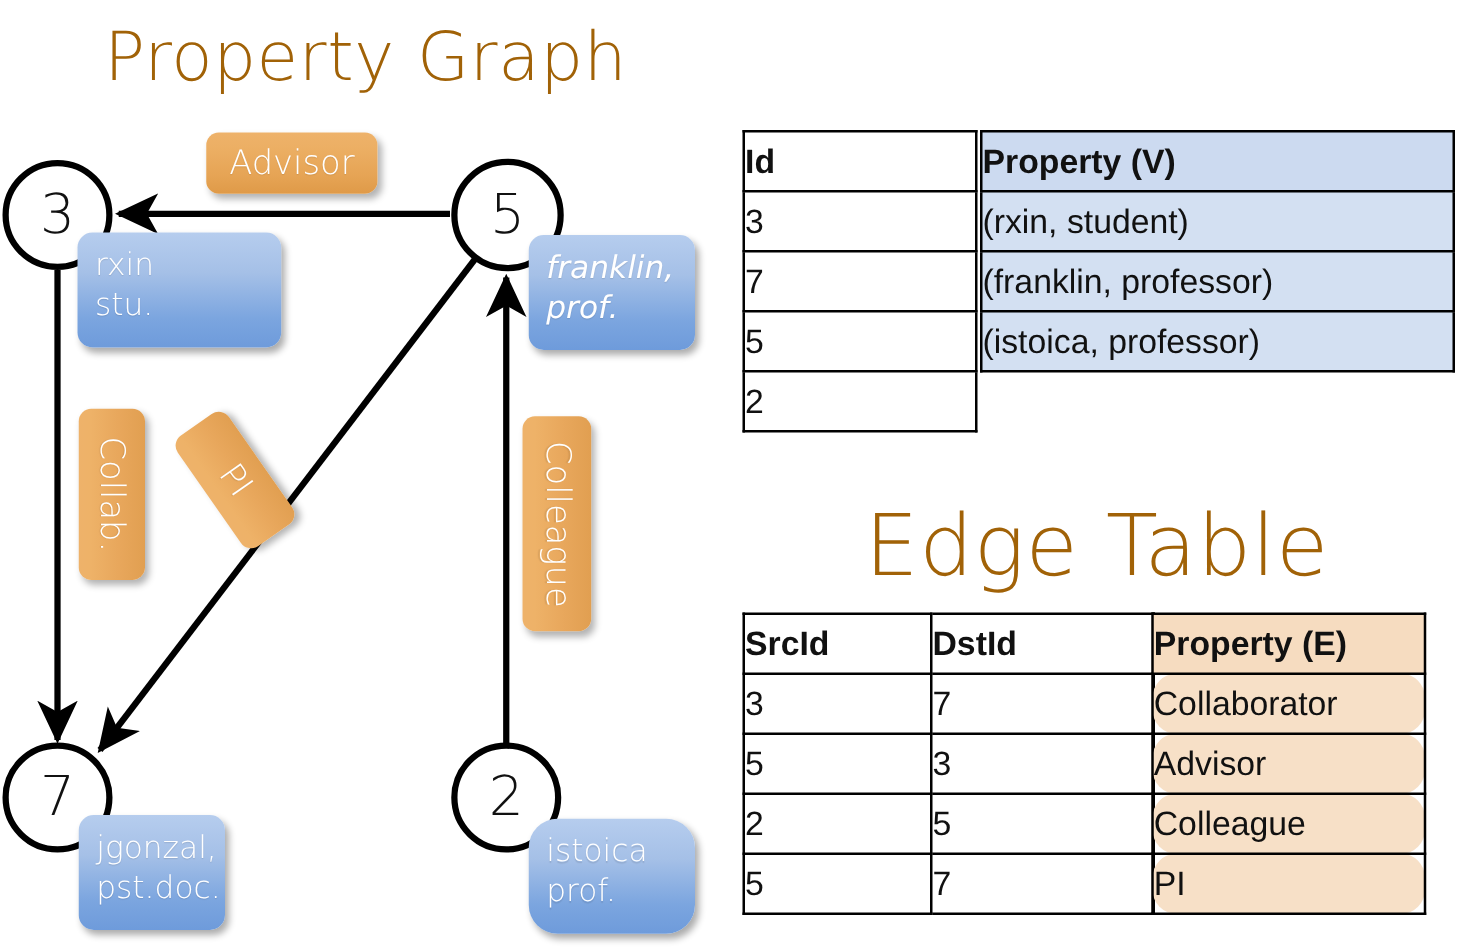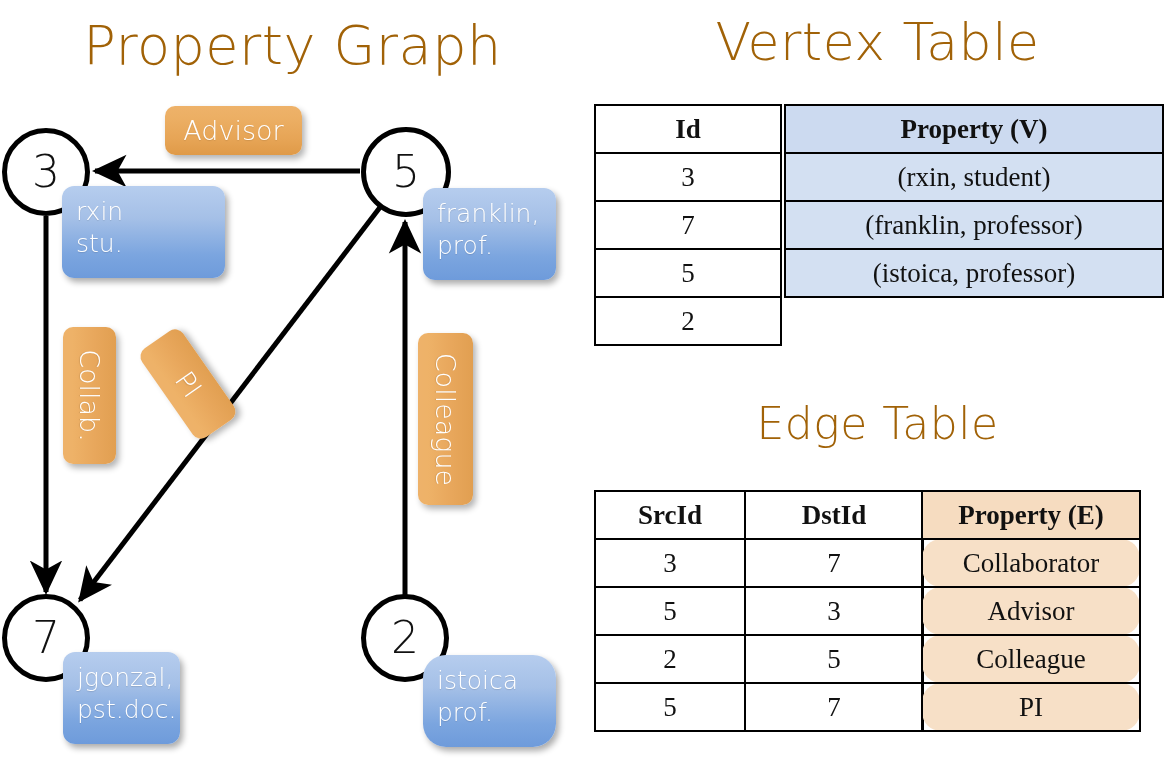--- a/index.html
+++ b/index.html
@@ -20,21 +20,21 @@
     font-size:52px;
     letter-spacing:0.5px;
     color:#a16207;
     text-align:center;
     white-space:nowrap;
     font-family:"DejaVu Sans", sans-serif;
     font-stretch:normal;
   }
   #title-property-graph{left:0;top:14px;width:585px;font-size:54px;}
   #title-vertex-table{left:585px;top:12px;width:585px;font-size:52px;}
-  #title-edge-table{left:585px;top:398px;width:585px;font-size:44px;}
+  #title-edge-table{left:585px;top:398px;width:585px;font-size:68px;}
 
   
   .graph{position:absolute;left:0;top:0;width:585px;height:760px;}
   .graph svg{position:absolute;left:0;top:0;}
 
   .node-circle{
     position:absolute;
     border:5px solid #000;
     border-radius:50%;
     background:#fff;
@@ -91,24 +91,24 @@
   .ebox .vtext{
     transform:rotate(90deg);
     transform-origin:center center;
     display:block;
   }
 
   
   .tbl{position:absolute;border-collapse:collapse;}
   .tbl td,.tbl th{
     border:2.5px solid #000;
-    font-family:Liberation Serif, serif;
+    font-family:Liberation Sans, sans-serif;
     font-weight:300;
     font-size:27px;
-    text-align:center;
+    text-align:left;
     color:#111;
     padding:0;
     height:46px;
     line-height:46px;
     box-sizing:border-box;
     background:#fff;
   }
   .tbl th{font-weight:700;}
   .hdr-v{background:#ccdaf0 !important;}
   .cell-v{background:#d3e0f2 !important;}
@@ -126,21 +126,20 @@
   #vertex-table-prop{left:784px;top:104px;}
   #edge-table-src{left:594px;top:490px;}
   #edge-table-prop{left:921px;top:490px;}
 </style>
 </head>
 <body>
 
 <div class="root">
 
   <div class="title" id="title-property-graph">Property Graph</div>
-  <div class="title" id="title-vertex-table">Vertex Table</div>
   <div class="title" id="title-edge-table">Edge Table</div>
 
   <div class="graph">
 
     <svg width="585" height="760">
       <defs>
         <marker id="arrow" viewBox="0 0 12 12" refX="10.5" refY="6" markerWidth="7.2" markerHeight="7.2" orient="auto-start-reverse">
           <path d="M 0 0.6 L 11.5 6 L 0 11.4 L 3 6 Z" fill="#000"></path>
         </marker>
       </defs>
@@ -168,21 +167,21 @@
 
     <div class="ebox" style="left:418px;top:333px;width:55px;height:172px;">
       <span class="vtext">Colleague</span>
     </div>
 
     <div class="pbox" style="left:62px;top:186px;width:163px;height:92px;">
       <div>rxin</div>
       <div>stu.</div>
     </div>
 
-    <div class="pbox" style="left:423px;top:188px;width:133px;height:92px;">
+    <div class="pbox" style="left:423px;top:188px;width:133px;height:92px;font-style:italic;">
       <div>franklin,</div>
       <div>prof.</div>
     </div>
 
     <div class="pbox" style="left:63px;top:652px;width:117px;height:92px;">
       <div>jgonzal,</div>
       <div>pst.doc.</div>
     </div>
 
     <div class="pbox" style="left:423px;top:655px;width:133px;height:92px;border-radius:23px;">

